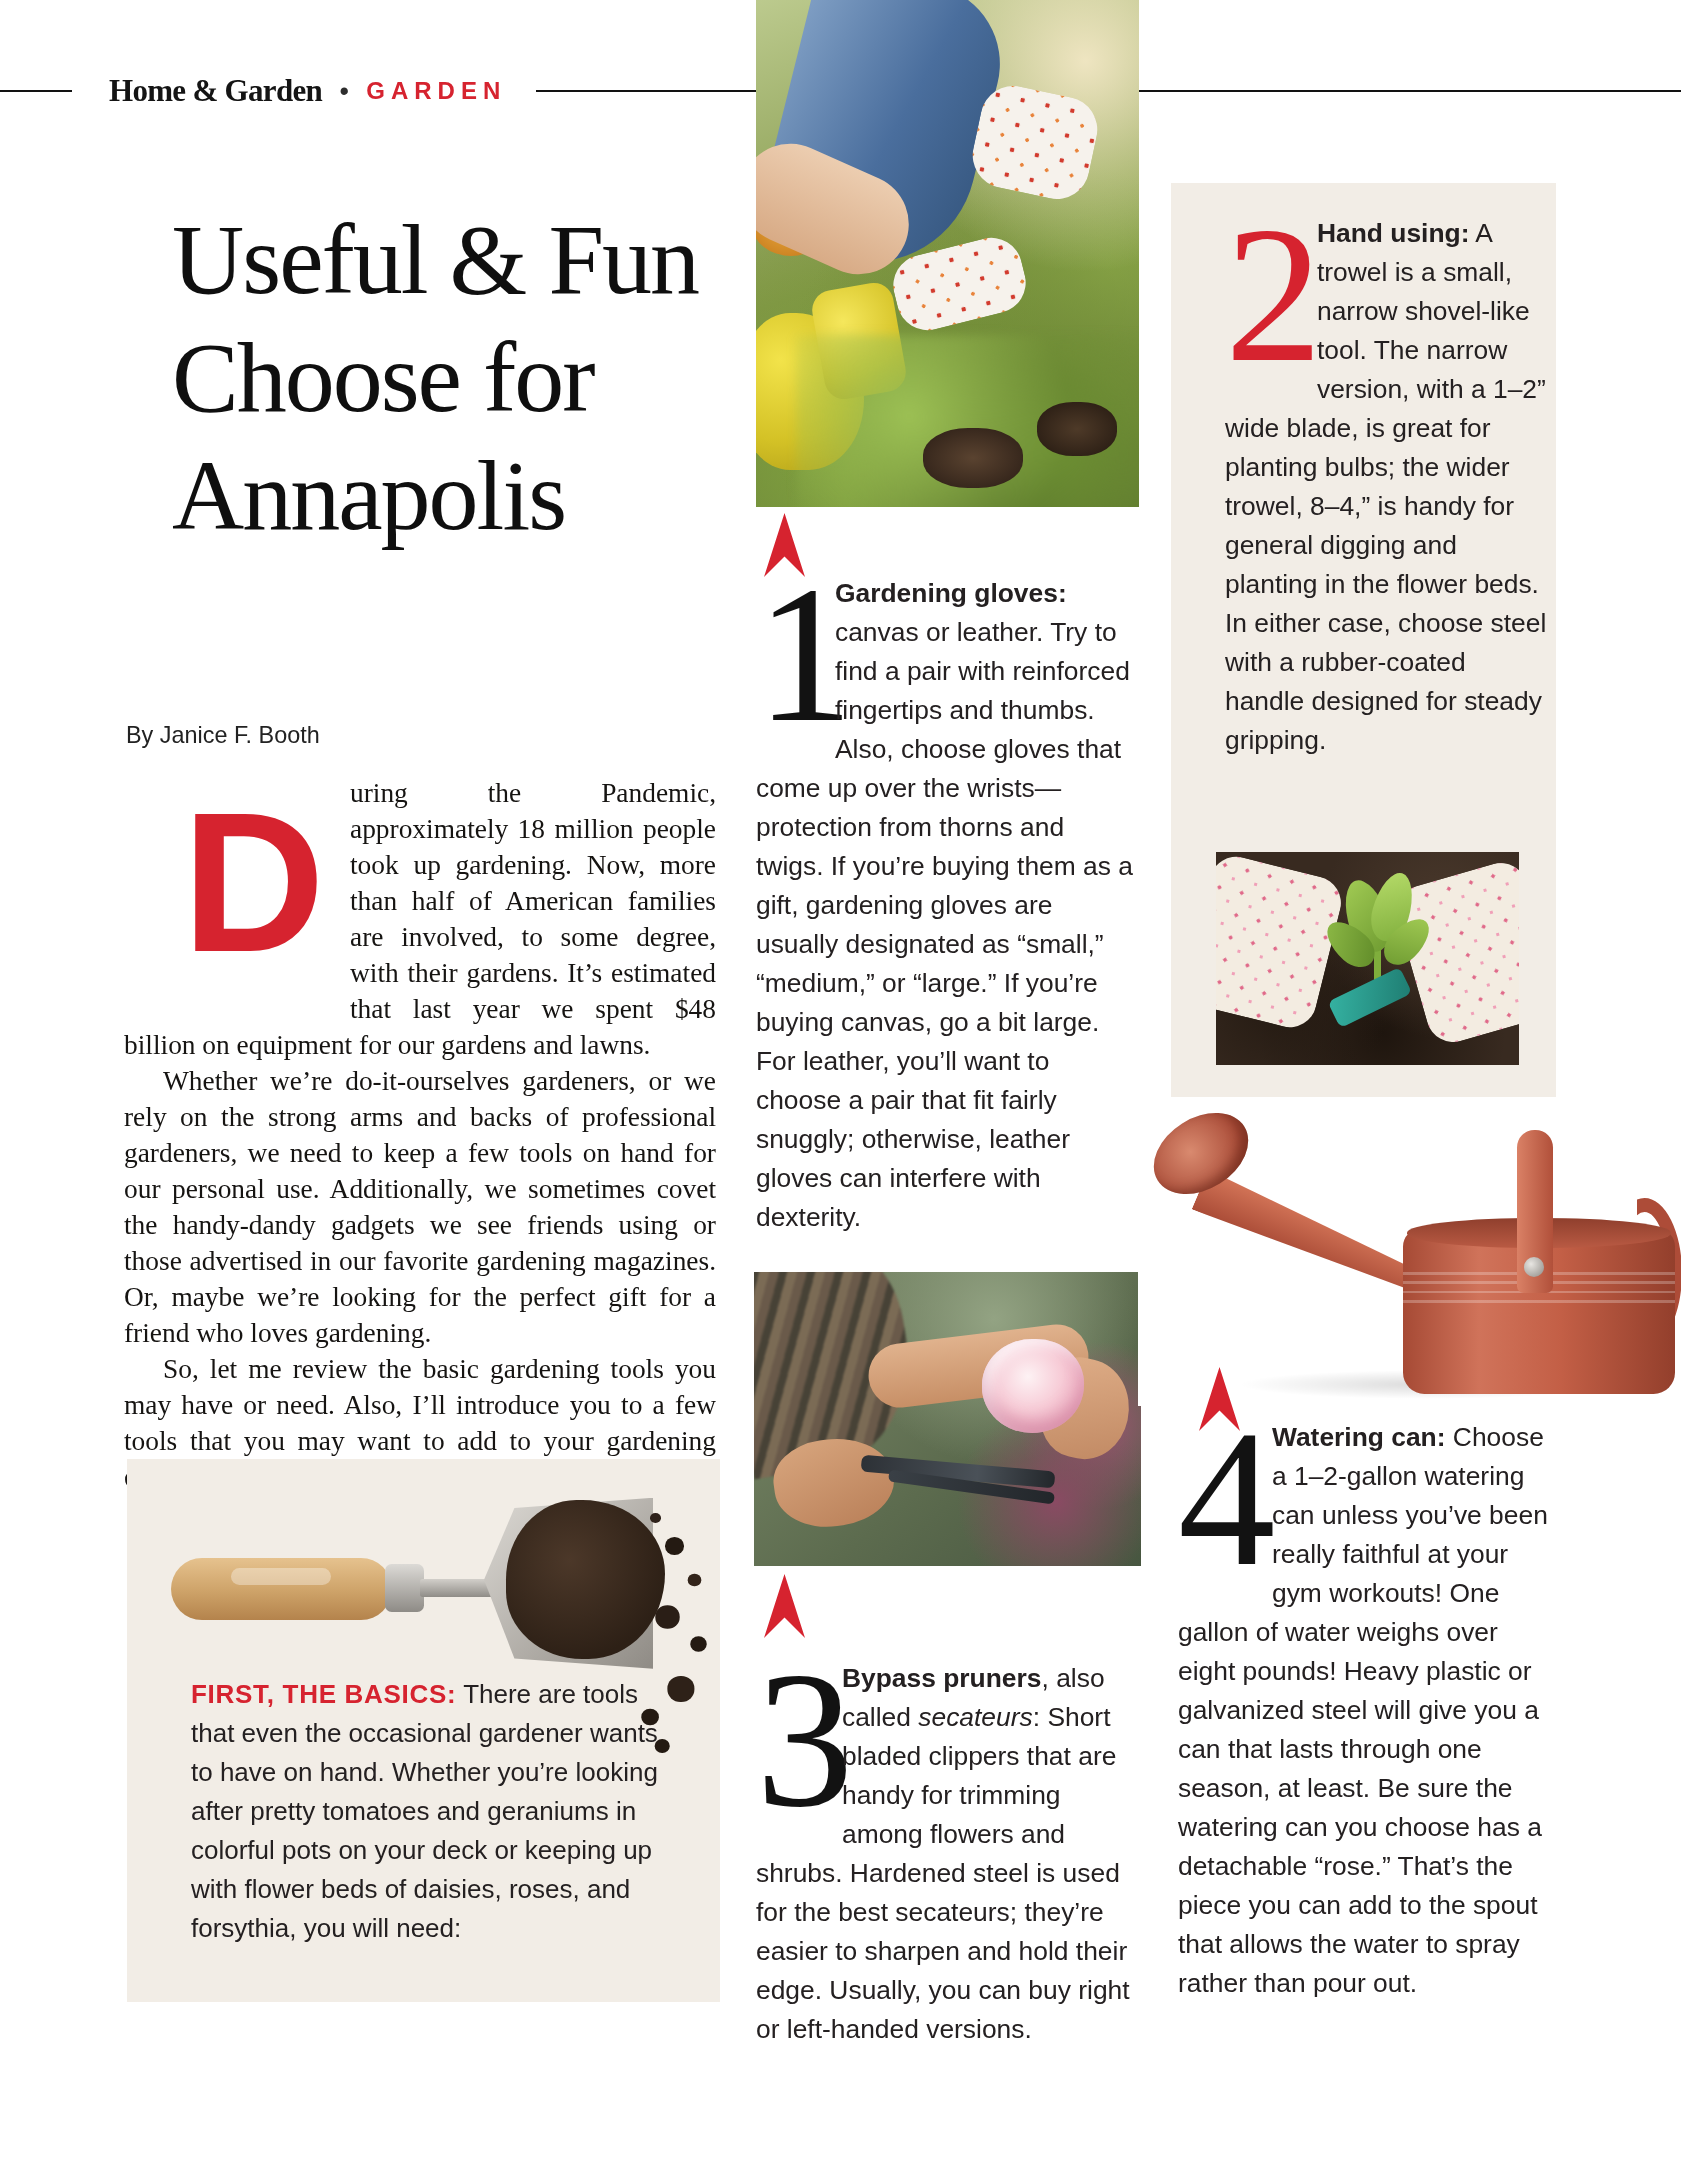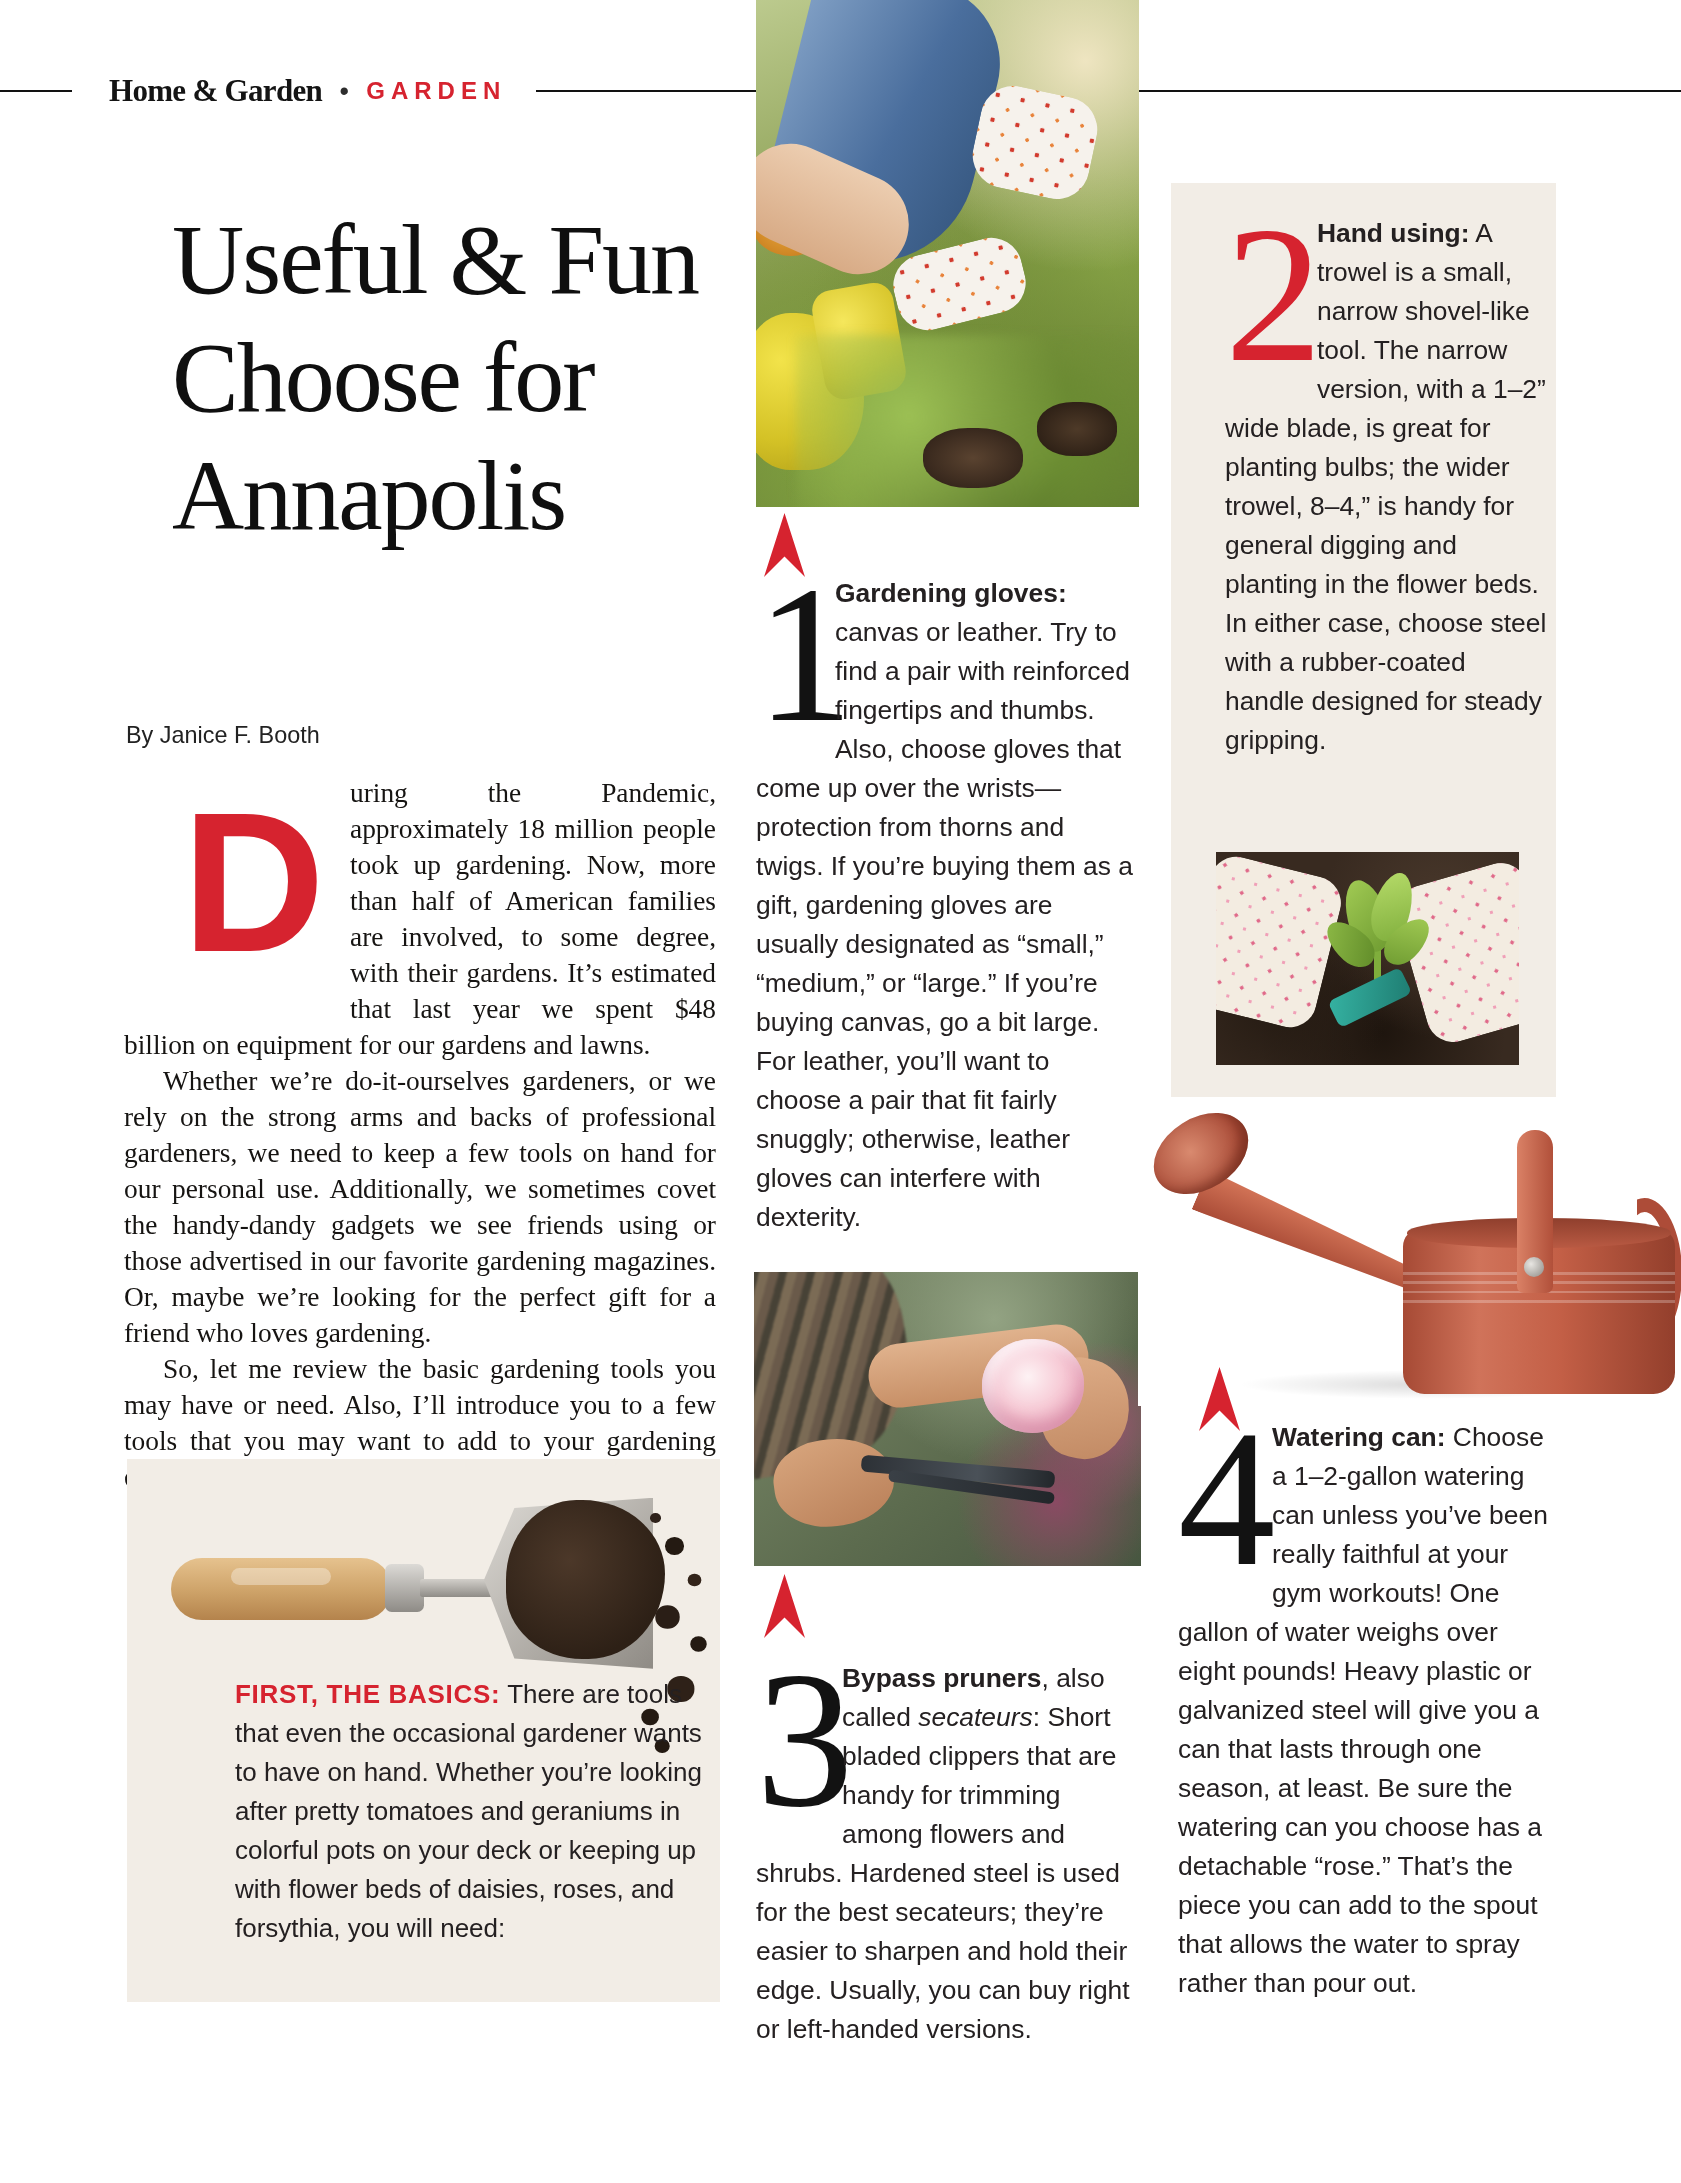--- a/index.html
+++ b/index.html
@@ -23,21 +23,21 @@
   .title{position:absolute;left:124px;top:201px;width:616px;font-family:"Liberation Serif","DejaVu Serif",serif;font-size:100px;line-height:118px;color:#0f0f0f;letter-spacing:-2px;z-index:2;margin-left:48px;}
   .byline{position:absolute;left:126px;top:722px;font-size:23.4px;color:#222;z-index:2;}
   
   .intro{position:absolute;left:124px;top:775px;width:592px;font-family:"Liberation Serif","DejaVu Serif",serif;font-size:27.4px;line-height:36px;color:var(--ink);text-align:justify;z-index:2;}
   .intro p{margin:0;}
   .intro p.indent{text-indent:39px;}
   .dropcap-box{float:left;width:226px;height:220px;box-sizing:border-box;padding:28px 0 0 58px;}
   .dropcap{font-family:"Liberation Sans","DejaVu Sans",sans-serif;font-weight:bold;font-size:198px;line-height:159px;color:var(--red);}
   
   .basics-panel{position:absolute;left:127px;top:1459px;width:593px;height:543px;background:var(--cream);z-index:2;}
-  .basics-text{position:absolute;left:64px;top:216px;width:473px;font-size:26px;line-height:39px;color:var(--sans-ink);margin-left:44px;}
+  .basics-text{position:absolute;left:64px;top:216px;width:473px;font-size:26px;line-height:39px;color:var(--sans-ink);}
   .basics-label{color:var(--red);font-weight:bold;letter-spacing:0.7px;}
   
   .trowel-art{position:absolute;left:44px;top:17.4px;width:509px;height:201px;}
   .t-handle{position:absolute;left:0;top:82px;width:221px;height:62px;border-radius:31px;background:linear-gradient(180deg,#e6c28e,#cda268 55%,#b4834c);}
   .t-handle:after{content:"";position:absolute;left:60px;top:9.4px;width:100px;height:17.4px;border-radius:13.4px;background:rgba(255,255,255,.35);}
   .t-collar{position:absolute;left:214px;top:88px;width:39px;height:48px;border-radius:6.7px;background:linear-gradient(180deg,#dcdad6,#8e8b86);}
   .t-shaft{position:absolute;left:249px;top:103px;width:75px;height:17.4px;border-radius:2.7px;background:linear-gradient(180deg,#d2cfca,#8f8c87);}
   .t-blade{position:absolute;left:313px;top:21.4px;width:169px;height:171px;background:linear-gradient(135deg,#dcd9d4,#a7a39d 70%,#8f8b85);clip-path:polygon(0 48%,18% 6%,100% 0,100% 100%,18% 94%);}
   .t-soil{position:absolute;left:335px;top:24px;width:159px;height:159px;background:radial-gradient(circle at 40% 38%,#4c3829,#2d2016 72%);border-radius:46% 54% 50% 50%/52% 48% 56% 44%;}
   .t-crumbs{position:absolute;left:479px;top:37px;width:10.7px;height:9.4px;border-radius:50%;background:#2e211a;

